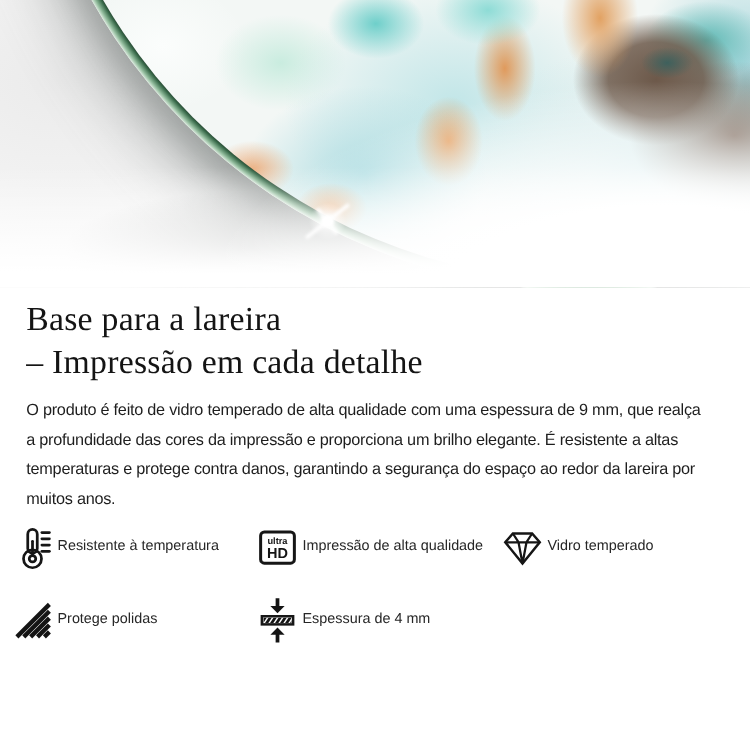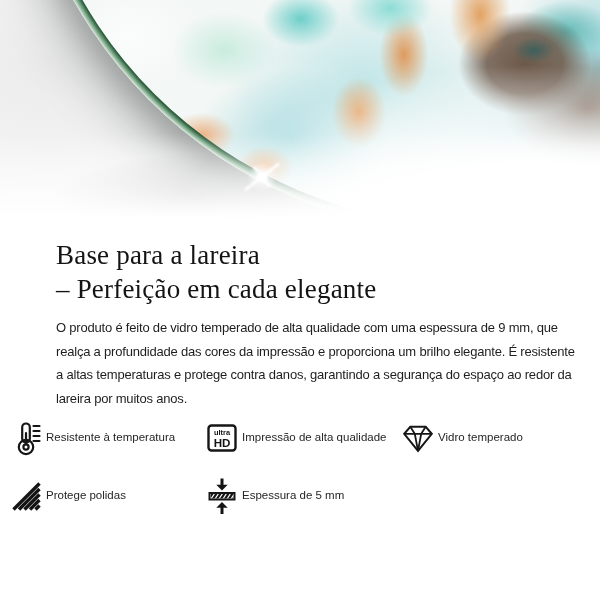--- a/index.html
+++ b/index.html
@@ -67,21 +67,21 @@
     background:radial-gradient(circle at 50% 50%, #fff 0 14%, rgba(255,255,255,.55) 26%, rgba(255,255,255,0) 55%);
   }
   .hero-fade{
     position:absolute;inset:0;
     background:
       radial-gradient(560px 310px at 88% 120%, #fff 36%, rgba(255,255,255,0) 68%),
       linear-gradient(to bottom, rgba(255,255,255,0) 58%, rgba(255,255,255,.55) 78%, #fff 95%);
   }
 
   
-  .content{padding:0 20px 0 56px;}
+  .content{padding:0 20px 0 21px;}
   .title{
     font-family:"Liberation Serif","DejaVu Serif",serif;font-weight:400;
     font-size:27px;line-height:34px;letter-spacing:.2px;
     color:#141414;margin:8px 0 10px 0;
   }
   .desc{
     margin:0;max-width:545px;
     font-size:13px;line-height:23.5px;letter-spacing:-0.2px;color:#1e1e1e;
   }
 
@@ -111,21 +111,21 @@
     </div>
     <div class="sparkle">
       <div class="sparkle-core"></div>
     </div>
     <div class="hero-fade"></div>
   </div>
 
   <div class="content">
     <h1 class="title">
       <span>Base para a lareira</span><br>
-      <span>– Perfeição em cada elegante</span>
+      <span>– Impressão em cada detalhe</span>
     </h1>
     <p class="desc">O produto é feito de vidro temperado de alta qualidade com uma espessura de 9 mm, que realça a profundidade das cores da impressão e proporciona um brilho elegante. É resistente a altas temperaturas e protege contra danos, garantindo a segurança do espaço ao redor da lareira por muitos anos.</p>
   </div>
 
   <div class="features">
 
     <div class="feature">
       <div class="icon-wrap">
         <svg width="40" height="40" viewBox="0 0 40 40">
           <rect class="stroke" x="16.2" y="5.5" width="7.6" height="19" rx="3.8"></rect>
@@ -191,17 +191,17 @@
             <line x1="10" y1="26.5" x2="15.5" y2="18"></line>
             <line x1="14" y1="26.5" x2="19.5" y2="18"></line>
             <line x1="18" y1="26.5" x2="23.5" y2="18"></line>
             <line x1="22" y1="26.5" x2="27.5" y2="18"></line>
             <line x1="26" y1="26.5" x2="31.5" y2="18"></line>
             <line x1="30" y1="26.5" x2="35.5" y2="18"></line>
           </g>
           <path class="fill" d="M20 28 L25.7 33.7 H21.5 V40 H18.5 V33.7 H14.3 Z"></path>
         </svg>
       </div>
-      <div class="label">Espessura de 5 mm</div>
+      <div class="label">Espessura de 4 mm</div>
     </div>
 
   </div>
 </div>
 
 </body></html>

